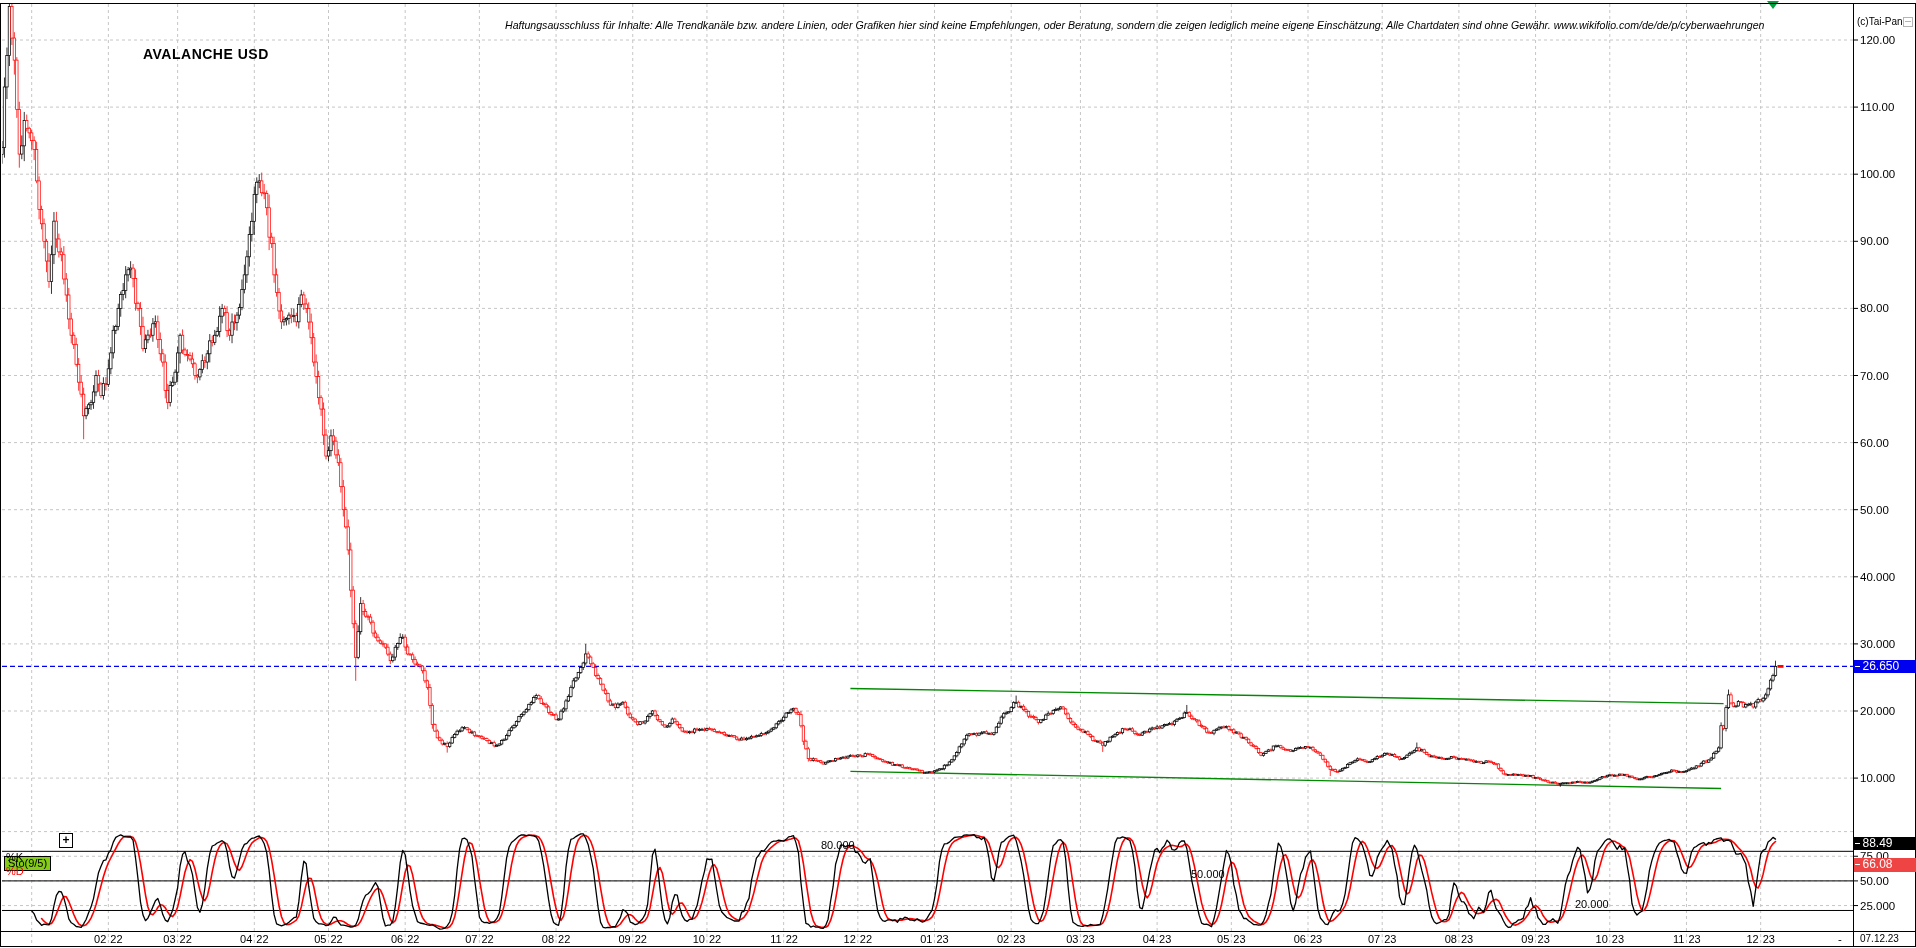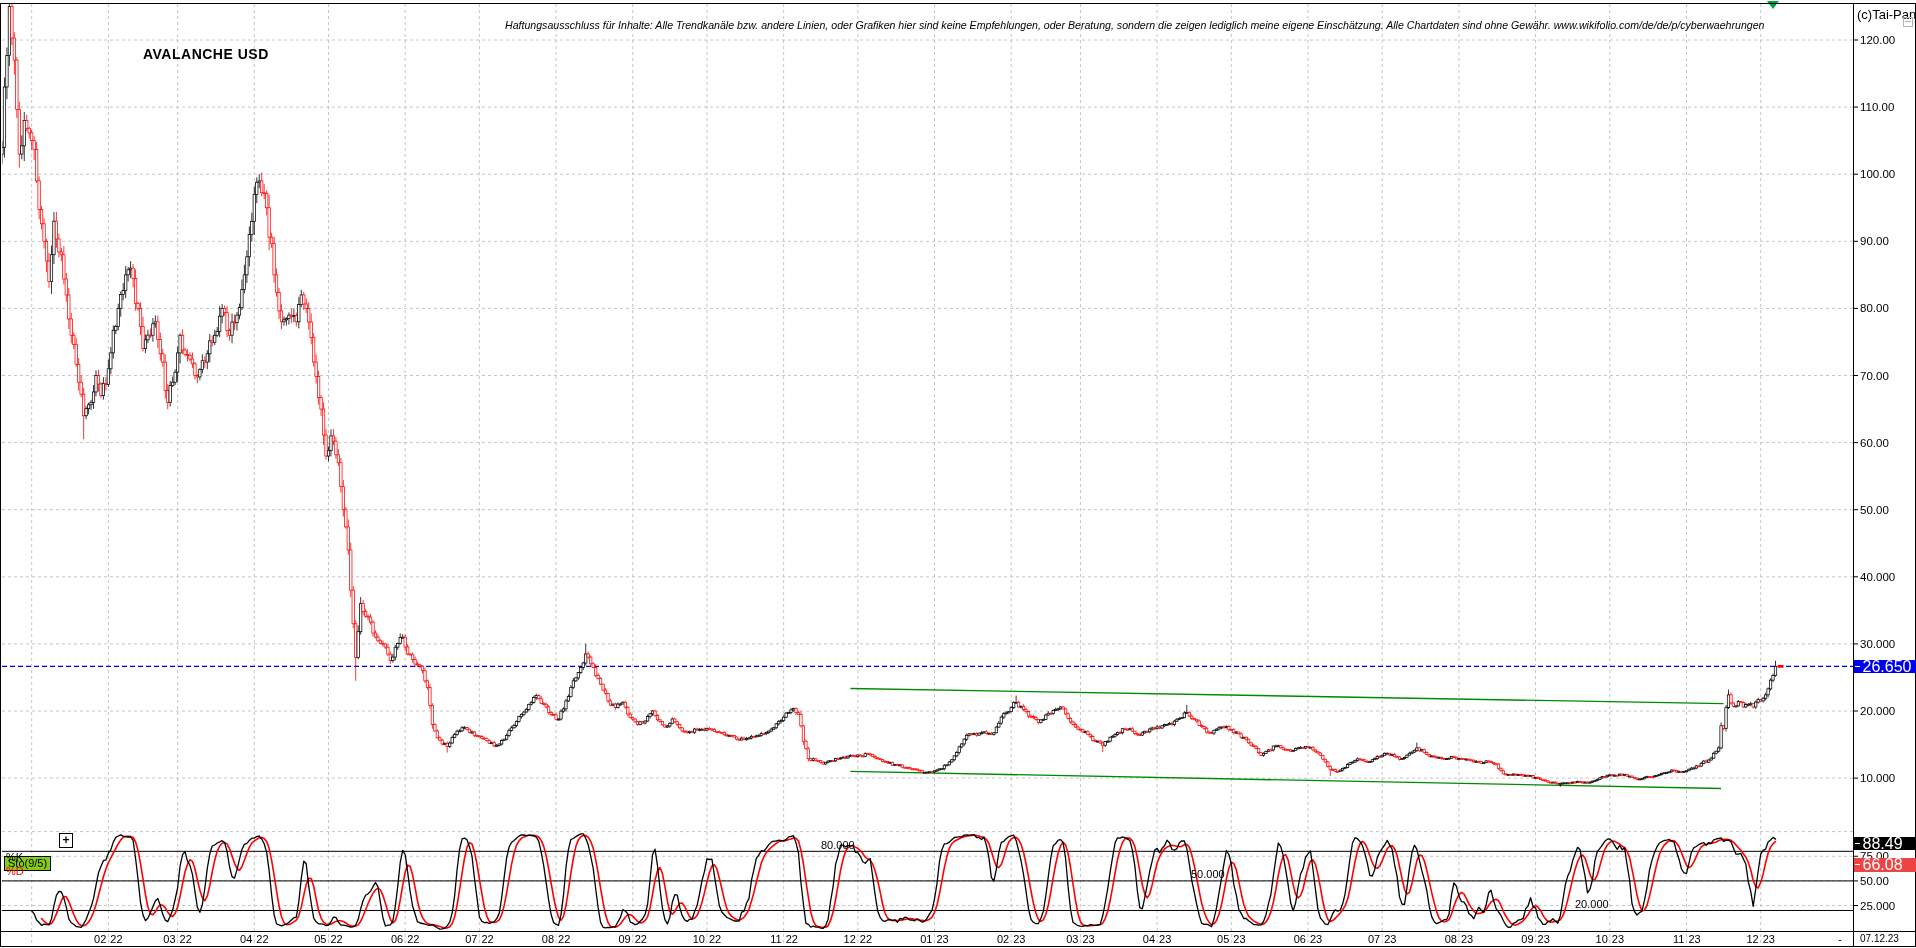--- a/index.html
+++ b/index.html
@@ -2,24 +2,24 @@
 <html><head>
 <meta charset="utf-8">
 <style>
   html,body{margin:0;padding:0;background:#fff;}
   .wrap{position:relative;width:1916px;height:948px;background:#fff;
         font-family:"Liberation Sans",sans-serif;overflow:hidden;}
   svg{position:absolute;left:0;top:0;}
   .ov{position:absolute;white-space:nowrap;color:#000;}
   .title{left:143px;top:14px;font-size:14px;font-weight:bold;letter-spacing:.5px;margin-top:32px;}
   .disclaimer{left:505px;top:19px;font-size:10.6px;font-style:italic;}
-  .copyright{left:1857px;top:7px;font-size:13px;}
+  .copyright{left:1857px;top:16px;font-size:10px;}
   .collapse{left:1903px;top:17px;width:8px;height:8px;border:1px solid #b4b4b4;}
   .collapse i{display:block;margin:3px 1px 0 1px;height:1px;background:#b4b4b4;}
-  .tag{left:1853.5px;width:62.5px;height:13.5px;color:#fff;font-size:16px;
+  .tag{left:1853.5px;width:62.5px;height:13.5px;color:#fff;font-size:12px;
        line-height:13.5px;padding-left:9px;box-sizing:border-box;}
   .tag:before{content:"";position:absolute;left:1px;top:6px;width:5px;height:1px;background:#fff;}
   .tag-price{top:659.5px;background:#0000f0;}
   .tag-k{top:836.5px;background:#000000;}
   .tag-d{top:858px;background:#ef4444;}
   .stobox{left:4px;top:833px;border:1px solid #000;background:#84cc16;font-size:11px;
           height:13px;line-height:13px;padding:0 3px;margin-top:23px;}
   .stoplus{left:59px;top:833px;border:1px solid #000;background:#fff;width:12px;height:13px;
            font-size:12px;line-height:12px;text-align:center;font-weight:bold;}
   .klab{left:6px;top:851px;font-size:11px;}

